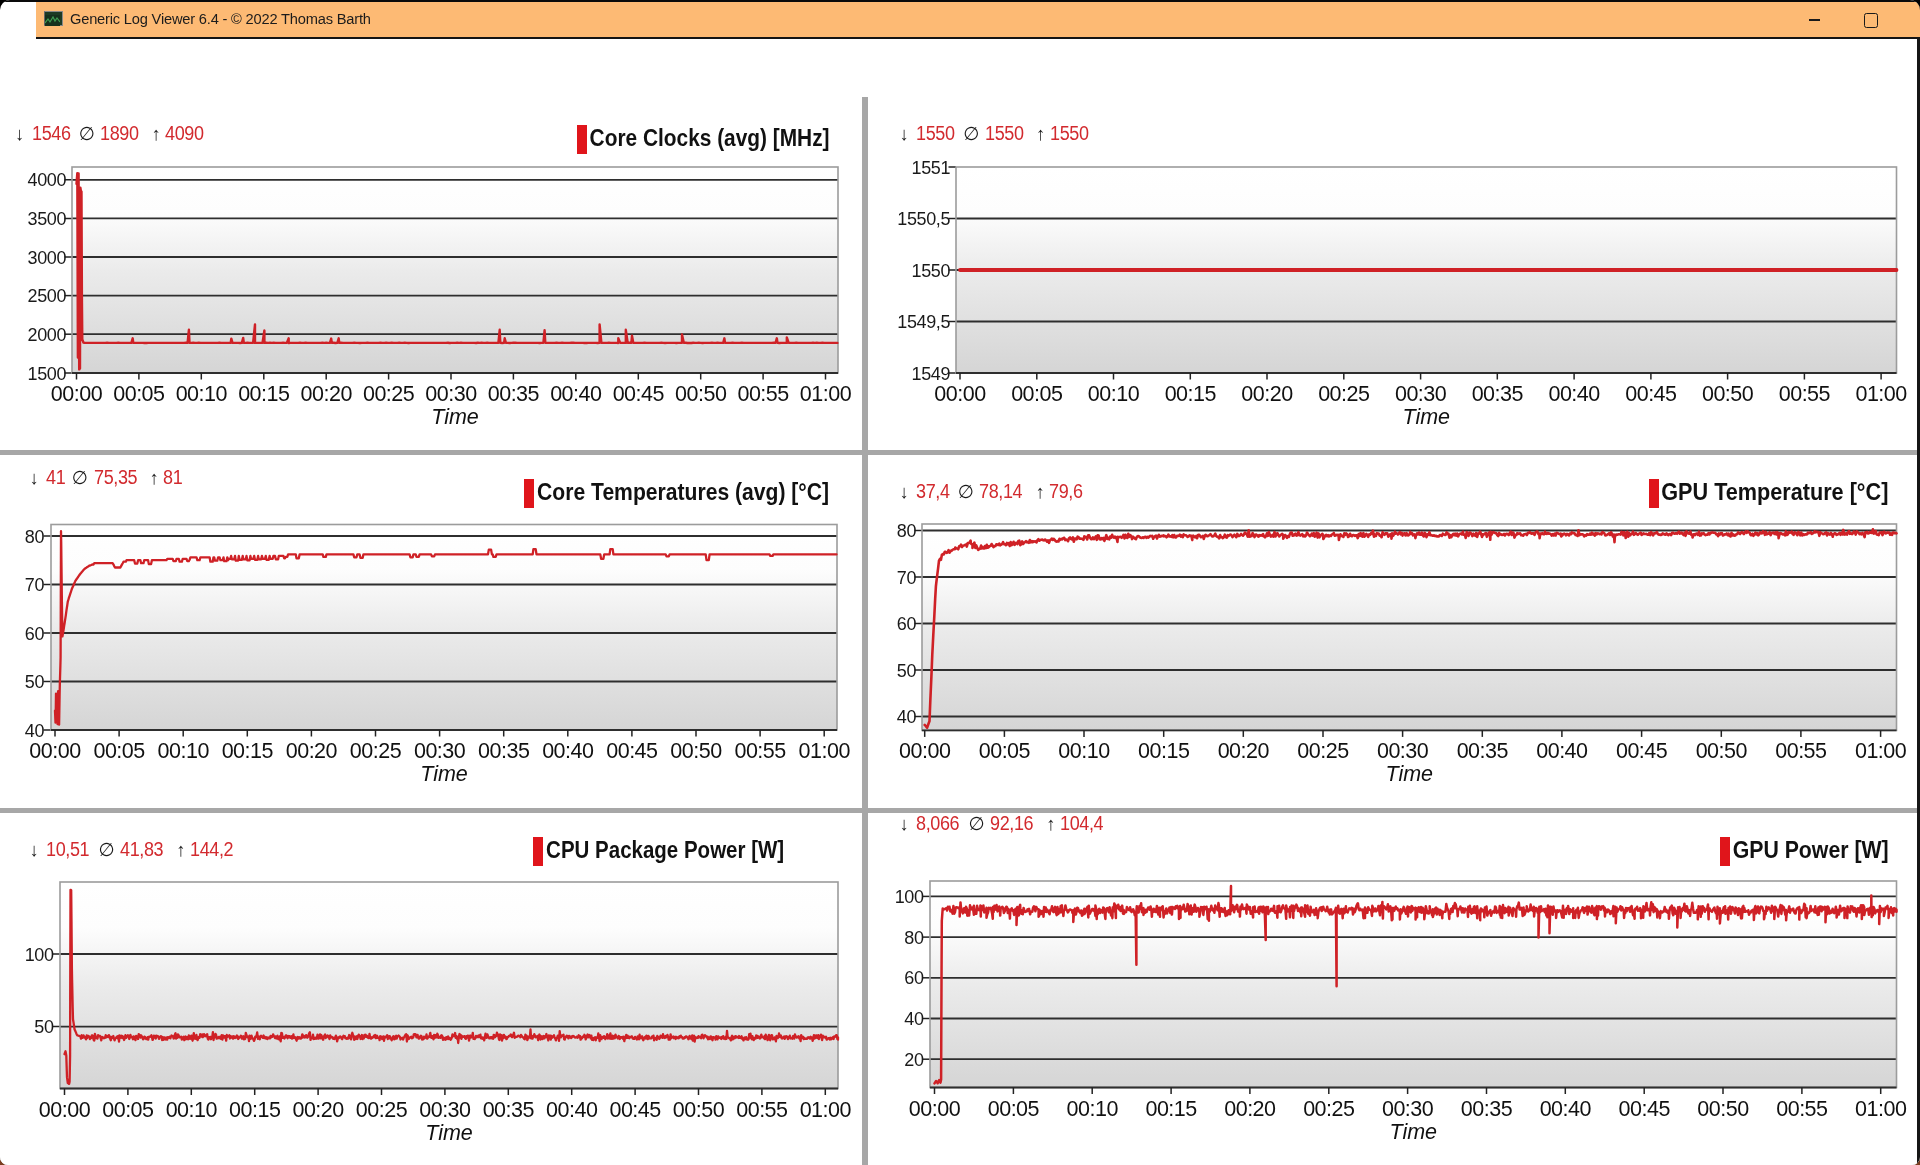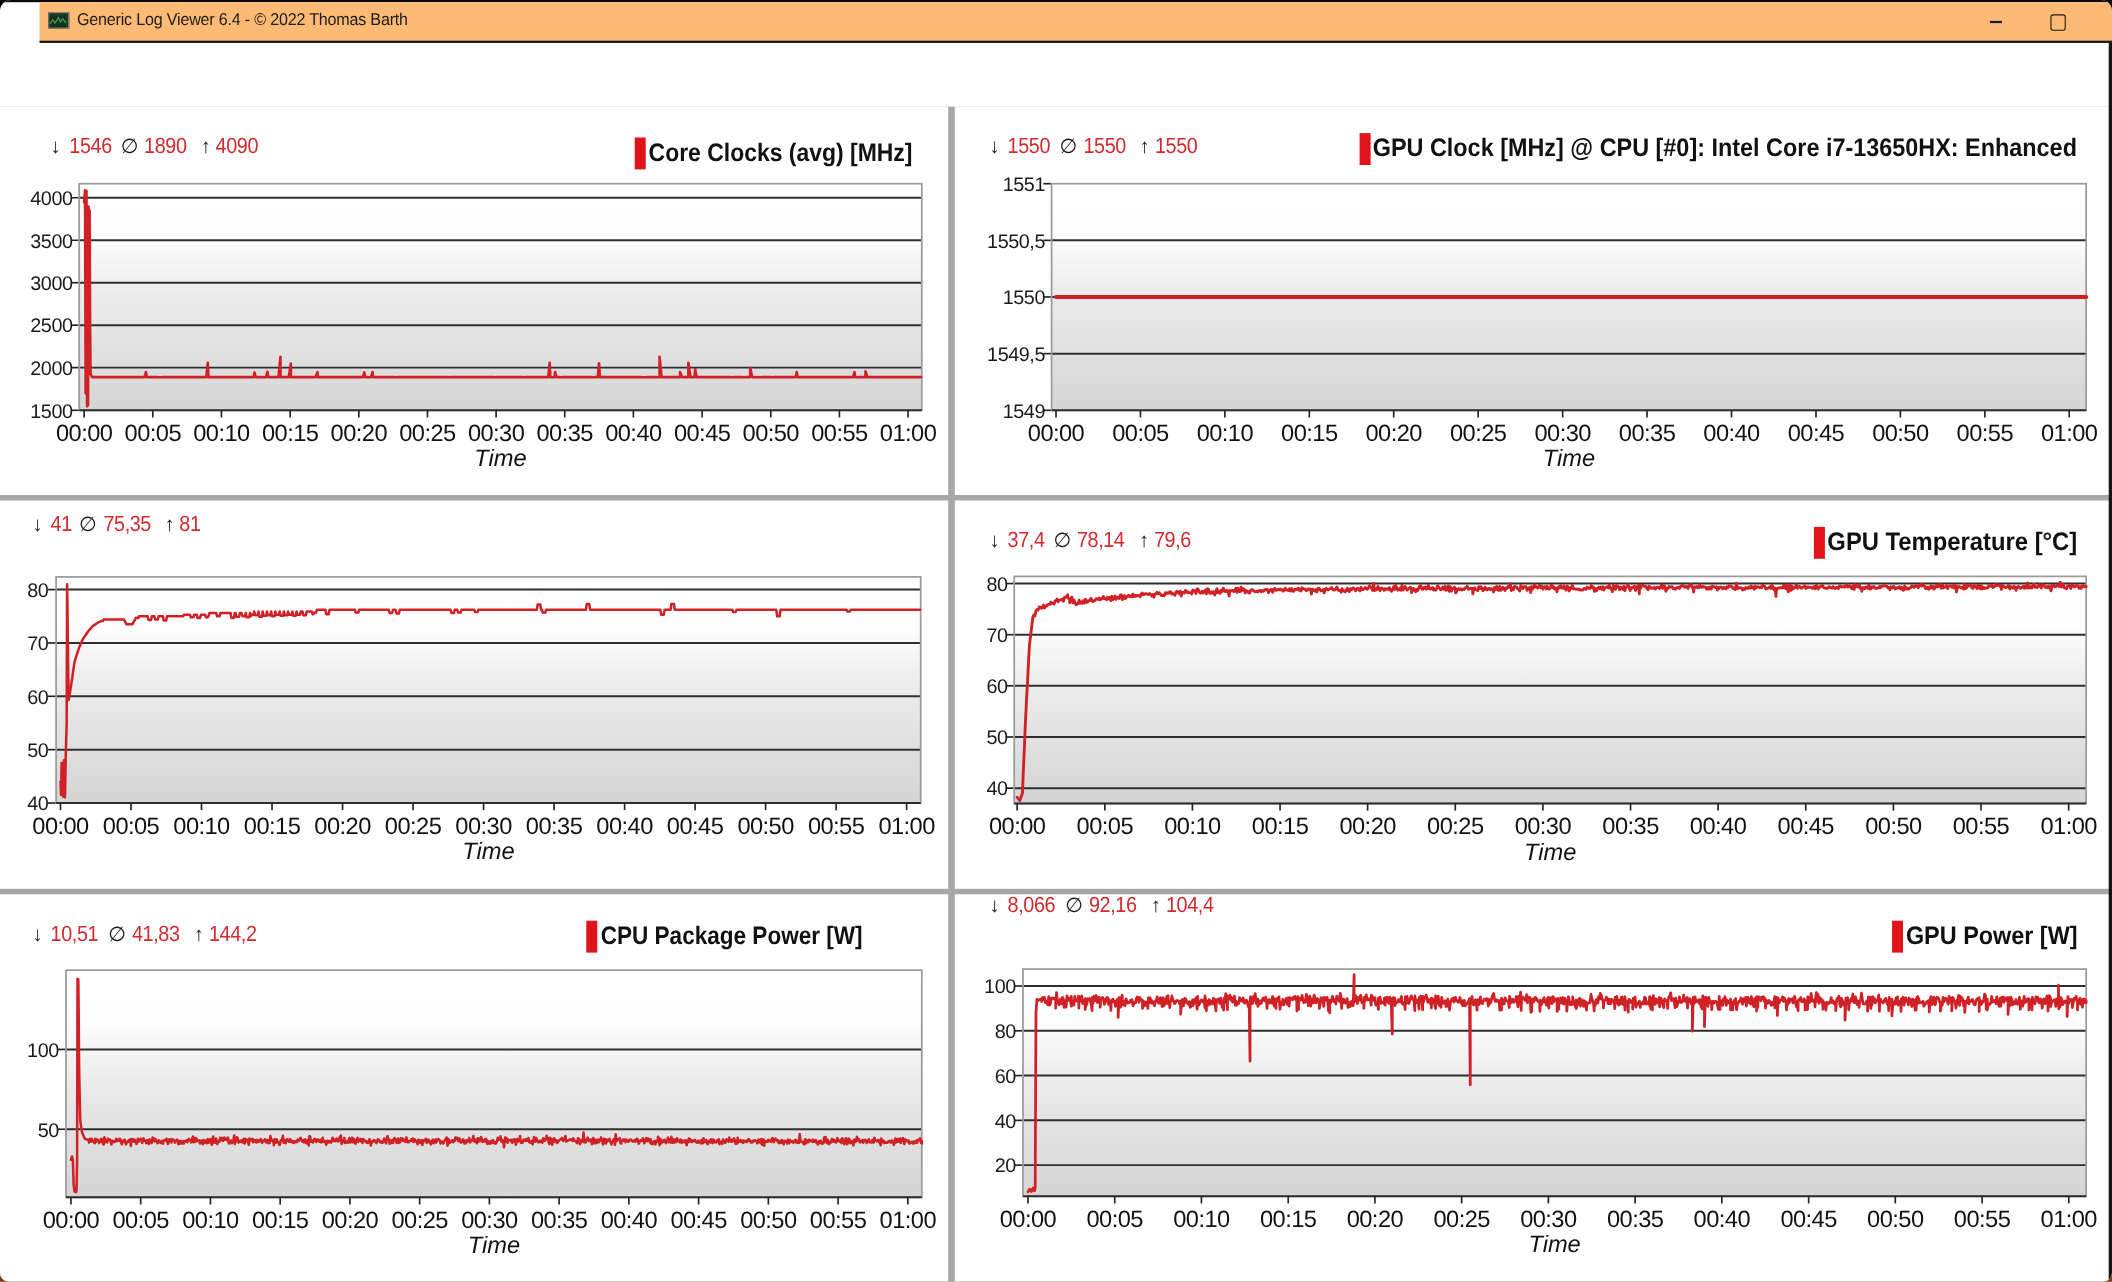--- a/index.html
+++ b/index.html
@@ -305,31 +305,31 @@
       <text x="1644.2" y="1115.5" font-size="21.5" letter-spacing="-0.5" text-anchor="middle" fill="#111">00:45</text>
       <line x1="1723.0" y1="1087.5" x2="1723.0" y2="1094.0" stroke="#222222" stroke-width="1.5"></line>
       <text x="1723.0" y="1115.5" font-size="21.5" letter-spacing="-0.5" text-anchor="middle" fill="#111">00:50</text>
       <line x1="1801.9" y1="1087.5" x2="1801.9" y2="1094.0" stroke="#222222" stroke-width="1.5"></line>
       <text x="1801.9" y="1115.5" font-size="21.5" letter-spacing="-0.5" text-anchor="middle" fill="#111">00:55</text>
       <line x1="1880.7" y1="1087.5" x2="1880.7" y2="1094.0" stroke="#222222" stroke-width="1.5"></line>
       <text x="1880.7" y="1115.5" font-size="21.5" letter-spacing="-0.5" text-anchor="middle" fill="#111">01:00</text>
       <text x="1413.25" y="1138.5" font-size="21.5" text-anchor="middle" font-style="italic" fill="#111">Time</text>
       <path d="M934.5 1083.4L934.5 1083.4L935.3 1082.2L936.1 1081.0L936.1 1081.0L936.9 1082.1L937.7 1083.2L937.7 1083.2L938.4 1081.6L939.2 1080.0L939.2 1080.0L940.0 1081.6L940.5 1082.6L940.8 1081.1L941.1 1079.5L941.6 960.5L941.8 920.8L942.4 912.7L942.7 908.6L943.2 908.9L944.0 909.4L944.0 909.4L944.8 909.0L945.5 908.6L946.3 908.2L946.3 908.2L947.1 910.5L947.9 906.8L948.7 908.5L949.5 906.7L950.3 911.4L950.3 909.4L951.1 910.2L951.8 910.6L952.6 913.6L953.4 906.1L954.2 913.7L955.0 912.1L955.8 907.4L956.6 907.2L957.4 907.4L958.2 908.1L958.9 907.6L959.7 909.3L959.7 916.5L960.5 902.4L961.3 911.1L962.1 911.2L962.9 913.4L963.7 908.5L964.5 908.3L965.3 912.5L966.0 910.8L966.0 906.7L966.8 908.5L967.3 915.7L967.6 910.5L967.6 915.6L968.4 910.2L969.2 915.5L970.0 905.3L970.8 908.4L971.6 909.3L972.3 907.5L973.1 909.1L973.9 914.7L973.9 905.7L974.7 914.0L975.5 910.0L976.3 913.8L977.1 905.8L977.9 909.0L978.7 910.0L979.4 910.2L980.2 910.5L980.4 905.5L980.8 916.5L981.0 906.0L981.8 910.2L982.6 910.1L983.4 905.4L984.2 912.4L985.0 911.1L985.8 911.3L986.5 907.8L986.5 917.7L987.3 914.2L988.1 912.4L988.9 907.8L989.7 908.6L990.5 907.8L991.3 909.9L992.1 913.4L992.8 918.8L992.9 906.9L993.6 912.1L994.4 905.8L995.2 909.3L996.0 909.7L996.6 905.0L996.8 907.5L997.6 911.4L998.4 909.2L999.2 906.5L999.9 909.8L1000.2 915.6L1000.7 908.1L1001.5 907.7L1002.3 906.7L1003.1 908.0L1003.9 913.0L1004.7 911.5L1005.5 908.4L1006.3 906.7L1007.0 907.1L1007.8 913.0L1008.6 909.1L1009.4 911.2L1009.9 918.6L1010.2 911.7L1011.0 909.5L1011.8 908.3L1012.6 910.7L1013.4 910.4L1014.1 914.9L1014.9 910.0L1015.7 908.7L1016.5 908.4L1016.5 924.9L1017.3 906.9L1018.1 911.1L1018.5 915.6L1018.9 915.2L1019.7 905.9L1020.2 904.8L1020.4 913.0L1021.2 913.6L1022.0 910.3L1022.8 914.3L1023.6 908.0L1024.4 910.2L1025.2 911.9L1026.0 911.4L1026.8 911.4L1027.5 909.4L1028.3 910.8L1029.1 908.9L1029.9 913.4L1030.2 914.3L1030.7 911.8L1031.5 911.8L1032.3 911.8L1033.1 907.7L1033.9 906.3L1034.6 906.6L1035.4 911.3L1036.2 907.4L1036.3 906.9L1037.0 908.6L1037.8 909.4L1038.6 909.3L1038.6 916.8L1039.4 915.2L1040.2 910.5L1041.0 911.6L1041.7 914.0L1042.5 910.9L1043.3 910.7L1043.5 916.7L1044.1 906.9L1044.9 911.7L1045.7 907.4L1046.5 911.9L1047.3 909.7L1048.0 910.8L1048.8 912.7L1049.6 914.3L1050.4 909.8L1051.2 909.7L1052.0 906.2L1052.8 911.2L1053.6 912.1L1054.4 908.6L1055.1 906.9L1055.9 912.5L1056.7 915.1L1056.9 915.0L1057.5 907.1L1058.3 914.1L1059.1 909.2L1059.9 912.5L1060.7 906.0L1061.5 905.7L1061.9 905.2L1062.2 912.4L1063.0 912.1L1063.4 916.0L1063.8 911.0L1064.6 909.9L1065.4 905.4L1066.2 908.9L1067.0 910.3L1067.8 912.4L1068.5 911.6L1069.3 909.8L1070.1 909.5L1070.9 909.8L1071.7 910.1L1072.5 912.8L1073.3 910.2L1073.3 922.0L1074.1 911.0L1074.9 908.6L1075.6 908.9L1075.9 914.5L1076.4 912.2L1077.2 907.7L1078.0 908.1L1078.8 911.5L1079.6 910.8L1080.4 913.0L1081.2 910.5L1082.0 915.8L1082.7 914.9L1083.5 911.2L1084.3 908.8L1084.4 914.1L1085.1 912.9L1085.9 910.9L1086.7 908.4L1087.5 906.9L1088.3 917.4L1088.8 905.7L1089.1 909.0L1089.8 913.7L1090.6 911.9L1091.4 910.9L1092.2 909.0L1092.2 909.8L1093.0 909.0L1093.8 910.8L1094.6 909.3L1095.4 915.9L1095.4 905.4L1096.1 908.7L1096.7 918.9L1096.9 910.2L1097.7 914.3L1098.5 910.0L1099.3 908.7L1100.1 913.1L1100.9 910.1L1101.7 910.6L1102.5 912.6L1103.2 907.5L1104.0 908.2L1104.8 914.3L1105.4 918.9L1105.6 913.2L1106.4 909.2L1107.2 908.1L1108.0 908.7L1108.8 912.2L1109.6 907.3L1110.3 910.7L1111.1 915.6L1111.9 912.8L1112.4 918.2L1112.7 907.6L1113.5 911.3L1114.3 903.4L1115.1 905.7L1115.9 917.9L1115.9 908.2L1116.2 905.8L1116.6 908.4L1117.4 907.1L1118.2 904.8L1119.0 909.4L1119.8 907.0L1120.6 911.1L1121.4 908.2L1122.2 905.6L1123.0 913.7L1123.7 910.0L1124.0 913.9L1124.5 912.6L1125.3 912.3L1126.1 912.1L1126.9 906.9L1127.7 908.7L1128.5 909.9L1129.3 910.2L1130.1 907.2L1130.8 911.0L1131.6 912.0L1132.4 909.6L1133.2 909.3L1134.0 911.4L1134.8 915.2L1135.6 913.6L1135.7 917.4L1136.4 964.7L1136.4 911.0L1136.8 906.2L1137.2 912.8L1137.9 910.9L1138.7 912.4L1139.5 905.9L1140.3 908.7L1141.1 903.2L1141.9 912.2L1142.7 909.0L1143.5 908.1L1143.5 914.9L1144.2 909.7L1145.0 912.9L1145.8 909.8L1146.6 912.0L1147.4 909.7L1148.2 907.4L1149.0 907.6L1149.8 909.8L1150.6 906.5L1151.3 909.2L1151.9 916.8L1152.1 911.5L1152.9 912.0L1153.7 908.8L1154.5 911.6L1155.3 909.5L1156.1 912.0L1156.9 905.9L1157.7 911.9L1158.4 914.6L1159.2 907.8L1160.0 916.8L1160.0 911.9L1160.8 909.8L1161.6 907.2L1162.4 909.2L1162.7 906.3L1163.2 911.4L1163.6 917.5L1164.0 911.0L1164.7 914.0L1165.5 911.7L1166.3 908.4L1167.1 913.5L1167.9 910.5L1168.7 909.8L1169.5 907.5L1170.3 913.0L1171.1 907.1L1171.8 911.4L1171.9 914.6L1172.6 906.9L1173.4 908.7L1174.2 907.6L1175.0 909.0L1175.8 906.4L1176.6 907.9L1177.4 905.8L1178.2 908.1L1178.9 910.3L1179.0 919.1L1179.7 909.8L1180.1 906.1L1180.5 917.7L1180.5 911.5L1181.3 909.5L1182.1 907.6L1182.9 909.0L1183.7 904.8L1184.5 908.4L1185.3 911.6L1186.0 909.4L1186.8 910.9L1187.6 904.0L1188.4 906.6L1189.2 909.9L1189.3 914.2L1190.0 909.6L1190.8 905.6L1191.6 914.6L1192.3 908.2L1193.1 911.6L1193.9 911.7L1194.4 905.9L1194.7 904.6L1195.5 907.1L1196.3 911.8L1197.1 909.8L1197.9 908.0L1198.7 909.3L1199.4 912.6L1199.4 916.8L1200.2 912.9L1201.0 907.0L1201.8 907.4L1202.6 907.3L1203.4 914.9L1204.2 906.7L1205.0 907.2L1205.8 909.1L1206.5 906.7L1207.3 912.9L1207.7 919.0L1208.1 910.8L1208.9 920.7L1208.9 909.2L1209.7 911.7L1210.5 909.8L1211.3 905.7L1212.1 909.3L1212.8 910.4L1213.6 908.7L1214.4 912.8L1215.2 905.6L1216.0 908.7L1216.8 907.7L1217.6 910.3L1218.4 903.1L1218.9 905.3L1219.2 910.4L1219.7 916.8L1219.9 908.1L1220.7 911.9L1221.5 908.3L1222.3 909.5L1223.1 911.9L1223.9 911.8L1224.7 907.9L1225.5 915.9L1226.3 912.6L1227.0 911.3L1227.2 915.3L1227.8 913.8L1228.6 910.3L1229.4 914.0L1230.2 914.2L1231.0 886.1L1231.0 911.2L1231.8 908.0L1232.6 905.2L1233.4 909.7L1234.1 912.3L1234.9 906.8L1235.7 909.3L1236.5 905.9L1237.0 904.8L1237.3 905.4L1238.1 911.6L1238.9 911.8L1239.7 910.6L1239.9 916.6L1240.4 906.8L1241.2 909.5L1242.0 904.4L1242.8 908.3L1243.6 909.1L1244.4 908.5L1245.2 907.9L1246.0 909.6L1246.5 913.7L1246.8 904.6L1247.5 906.0L1248.3 907.0L1249.1 909.6L1249.9 909.4L1249.9 907.0L1250.7 913.8L1251.5 911.1L1252.3 910.9L1253.1 917.6L1253.1 907.3L1253.9 911.7L1254.6 906.4L1255.4 912.1L1256.2 911.5L1257.0 911.3L1257.8 912.0L1258.6 907.4L1259.2 913.8L1259.3 906.9L1259.4 909.7L1260.2 910.9L1260.9 906.8L1261.7 909.1L1262.5 912.2L1263.3 906.4L1264.1 907.8L1264.9 915.7L1265.7 940.0L1265.7 908.1L1266.5 907.0L1267.3 912.2L1268.0 907.1L1268.3 914.1L1268.8 910.7L1269.6 911.5L1270.4 911.2L1271.2 908.7L1272.0 910.1L1272.8 910.8L1273.6 907.7L1274.1 905.9L1274.4 911.8L1275.1 912.8L1275.9 911.6L1276.7 911.1L1277.4 917.7L1277.5 906.2L1278.3 912.4L1279.1 905.7L1279.9 911.2L1280.7 912.3L1281.5 910.0L1282.2 907.1L1283.0 905.3L1283.8 908.3L1284.6 908.3L1285.4 909.7L1286.2 918.8L1286.2 905.4L1287.0 909.6L1287.8 911.4L1288.5 910.5L1289.3 908.9L1290.0 917.3L1290.1 907.0L1290.9 910.7L1291.7 905.5L1292.5 908.2L1293.3 918.0L1293.5 905.8L1294.1 910.9L1294.9 906.9L1295.6 907.5L1296.4 904.6L1297.2 906.7L1298.0 911.1L1298.8 908.5L1299.6 909.9L1300.4 912.4L1301.2 907.5L1301.2 916.3L1302.0 907.5L1302.7 909.4L1303.5 909.1L1304.3 913.2L1305.1 916.8L1305.1 905.3L1305.9 907.8L1306.7 911.9L1307.5 905.6L1308.3 914.0L1309.0 911.0L1309.8 910.1L1310.0 915.7L1310.6 906.7L1311.4 910.7L1312.2 912.1L1313.0 911.3L1313.8 909.8L1314.6 915.0L1315.4 913.1L1316.1 908.3L1316.9 915.2L1317.7 910.9L1317.7 918.2L1318.5 911.6L1319.3 909.6L1320.1 907.9L1320.9 908.6L1321.3 907.2L1321.7 911.1L1322.5 909.0L1323.2 906.7L1324.0 909.6L1324.8 909.7L1325.6 911.2L1326.4 910.5L1327.2 906.8L1328.0 911.0L1328.8 912.6L1329.6 909.8L1329.8 914.4L1330.3 912.0L1331.1 909.4L1331.9 914.4L1332.7 913.6L1333.5 912.5L1334.3 911.4L1335.1 910.4L1335.9 907.9L1336.6 986.2L1336.6 911.7L1337.4 909.9L1338.2 905.8L1339.0 912.8L1339.8 913.7L1340.6 909.7L1341.4 908.9L1342.2 912.1L1342.7 918.3L1343.0 912.1L1343.7 908.8L1344.5 913.2L1345.3 910.6L1345.9 906.2L1346.1 911.8L1346.9 911.8L1347.7 912.4L1348.5 910.1L1349.3 908.3L1350.1 908.7L1350.8 909.4L1351.6 907.8L1352.4 908.2L1353.0 914.6L1353.2 913.7L1354.0 908.8L1354.8 912.2L1355.6 909.9L1356.4 906.1L1357.1 904.5L1357.9 903.2L1358.7 909.0L1359.5 910.3L1360.3 908.7L1361.1 910.3L1361.9 909.9L1362.7 909.6L1363.5 918.2L1363.5 909.8L1364.2 909.5L1365.0 918.1L1365.0 907.4L1365.8 909.4L1366.6 912.9L1367.4 912.7L1368.2 907.2L1369.0 909.0L1369.8 909.8L1370.6 910.0L1371.3 911.5L1372.0 915.9L1372.1 910.3L1372.3 905.8L1372.9 907.5L1373.7 911.6L1374.5 910.5L1375.3 908.5L1376.1 911.3L1376.9 910.4L1377.7 909.8L1378.4 906.1L1379.2 910.7L1380.0 915.3L1380.8 905.5L1381.6 910.0L1382.4 901.9L1382.9 918.5L1383.2 908.8L1384.0 906.2L1384.7 907.0L1385.5 908.0L1386.3 909.5L1387.1 907.7L1387.9 904.3L1388.7 911.6L1389.5 907.9L1390.3 906.7L1390.4 906.4L1391.1 910.3L1391.8 920.3L1391.8 913.4L1392.5 919.6L1392.6 908.1L1393.4 908.1L1394.2 910.9L1395.0 907.9L1395.8 906.6L1396.6 909.0L1397.4 908.3L1398.2 910.5L1398.9 910.6L1399.7 910.0L1399.9 919.4L1400.5 909.3L1401.3 913.4L1402.1 911.7L1402.9 909.1L1403.7 906.9L1404.5 910.9L1405.2 911.6L1406.0 913.8L1406.8 907.8L1407.6 910.2L1407.6 906.6L1408.0 916.4L1408.4 910.2L1409.2 907.2L1410.0 911.1L1410.8 912.4L1411.6 906.0L1412.1 906.3L1412.3 911.0L1413.1 908.0L1413.9 909.3L1414.7 908.4L1415.5 907.6L1415.6 919.5L1416.3 907.9L1417.1 917.3L1417.1 908.4L1417.9 911.5L1418.7 907.2L1419.4 911.7L1420.2 912.1L1421.0 907.0L1421.8 912.8L1422.6 907.7L1423.4 909.9L1424.2 910.5L1424.3 919.2L1425.0 912.1L1425.8 906.3L1426.5 909.2L1427.3 913.2L1428.1 911.3L1428.9 913.5L1429.7 910.0L1429.7 906.2L1430.5 912.3L1431.3 910.8L1432.1 915.2L1432.8 909.2L1432.9 917.0L1433.6 914.3L1434.4 913.1L1435.2 908.5L1436.0 907.5L1436.8 914.6L1437.6 908.7L1438.4 912.9L1439.2 910.9L1439.6 914.9L1439.9 909.7L1440.7 913.1L1441.5 910.7L1442.3 918.3L1442.3 915.4L1443.1 911.9L1443.9 911.8L1444.7 911.8L1445.5 911.7L1446.3 904.0L1447.0 907.6L1447.8 909.4L1448.6 911.6L1449.3 919.0L1449.4 911.9L1450.2 914.1L1451.0 909.0L1451.8 908.4L1452.6 912.0L1453.3 906.0L1453.3 908.9L1454.1 907.0L1454.9 903.0L1454.9 908.0L1455.7 904.3L1456.5 908.5L1457.3 909.8L1457.7 916.2L1458.1 909.5L1458.9 908.8L1459.7 909.1L1460.4 906.5L1461.2 909.4L1462.0 912.4L1462.8 908.2L1463.6 912.5L1464.4 912.5L1465.2 908.4L1466.0 909.5L1466.8 910.2L1467.5 910.5L1468.0 917.0L1468.3 906.8L1469.1 911.8L1469.9 905.8L1470.7 912.2L1471.5 913.6L1472.3 909.3L1473.1 912.8L1473.9 906.8L1474.6 906.4L1475.4 913.1L1476.2 909.8L1477.0 910.9L1477.2 918.2L1477.2 906.3L1477.8 912.4L1478.6 912.1L1479.4 910.5L1480.2 920.2L1480.2 914.9L1480.9 908.5L1481.7 909.2L1482.5 911.2L1483.3 910.2L1484.1 909.7L1484.3 917.3L1484.9 907.5L1485.7 908.7L1486.5 906.5L1487.3 915.6L1488.0 912.7L1488.8 913.1L1489.6 911.2L1490.4 910.1L1491.1 915.8L1491.2 914.4L1492.0 913.4L1492.8 911.8L1493.6 910.8L1494.4 912.6L1495.1 906.4L1495.9 907.3L1496.7 912.9L1497.5 910.9L1498.3 911.7L1499.1 912.6L1499.7 906.1L1499.9 914.8L1500.7 913.5L1500.7 917.4L1501.4 907.4L1502.2 918.1L1502.2 911.8L1503.0 905.1L1503.8 910.1L1504.6 913.1L1505.4 908.1L1506.2 908.9L1507.0 912.0L1507.8 909.8L1508.5 906.8L1508.7 915.4L1509.3 912.3L1510.1 907.7L1510.9 910.1L1511.7 912.4L1512.5 916.1L1513.3 908.1L1514.1 909.3L1514.9 910.0L1515.6 910.1L1516.1 916.8L1516.4 909.5L1517.2 906.4L1518.0 905.9L1518.8 902.6L1519.6 909.6L1520.4 909.5L1521.2 907.8L1522.0 909.1L1522.7 916.0L1522.9 915.2L1523.5 907.4L1524.3 915.1L1525.1 913.2L1525.9 910.2L1526.7 911.0L1526.7 906.2L1527.5 910.4L1528.3 911.4L1529.0 909.6L1529.8 910.4L1530.6 904.6L1531.4 909.9L1532.2 908.0L1533.0 910.9L1533.8 906.8L1534.1 916.4L1534.6 911.5L1535.4 910.7L1536.1 907.9L1536.9 908.9L1537.7 912.8L1538.5 909.6L1538.5 937.4L1539.3 906.7L1540.1 912.2L1540.9 909.4L1541.0 906.3L1541.7 910.9L1542.5 910.3L1543.2 910.4L1544.0 909.0L1544.8 912.2L1545.6 908.8L1546.4 915.5L1547.2 912.5L1547.4 917.2L1548.0 905.4L1548.8 915.3L1549.5 907.5L1549.5 933.3L1550.3 906.7L1551.1 906.9L1551.9 909.9L1552.7 914.8L1553.5 906.6L1554.3 911.4L1555.1 910.4L1555.9 910.5L1556.1 917.9L1556.6 912.1L1557.4 910.2L1558.2 911.9L1559.0 910.7L1559.8 910.3L1560.6 911.2L1561.4 913.9L1562.2 917.6L1563.0 905.7L1563.7 917.7L1563.7 910.6L1564.5 910.8L1565.3 910.3L1565.3 909.8L1566.1 913.9L1566.9 908.0L1567.7 908.5L1568.1 906.0L1568.5 908.0L1569.3 914.0L1570.1 909.2L1570.8 911.7L1571.6 910.4L1572.4 912.0L1573.2 908.2L1573.2 918.0L1574.0 911.2L1574.8 913.9L1575.2 918.0L1575.6 911.5L1576.4 909.7L1577.1 912.5L1577.9 907.8L1578.7 917.9L1579.5 913.1L1580.3 911.7L1581.1 910.2L1581.9 910.1L1582.7 907.2L1583.5 911.2L1584.2 912.9L1585.0 907.9L1585.8 908.2L1586.6 911.0L1587.0 906.6L1587.4 908.6L1587.5 914.6L1588.2 912.0L1589.0 906.8L1589.8 909.7L1590.6 911.4L1591.3 912.7L1592.1 906.1L1592.9 908.7L1593.7 913.3L1594.5 915.3L1595.3 907.8L1596.1 909.5L1596.9 906.1L1596.9 919.1L1597.6 907.6L1598.0 915.8L1598.4 906.5L1599.2 906.3L1600.0 907.8L1600.8 909.8L1601.6 906.4L1602.4 907.0L1603.2 906.1L1604.0 910.5L1604.7 907.7L1605.0 916.5L1605.5 909.2L1606.3 912.0L1607.1 912.2L1607.9 909.5L1608.7 910.1L1609.5 911.7L1610.3 914.0L1611.1 911.2L1611.8 913.3L1612.6 911.0L1613.4 906.0L1613.5 916.3L1614.2 910.1L1615.0 911.2L1615.1 906.8L1615.8 912.1L1615.8 923.2L1616.6 907.4L1617.4 911.7L1618.2 910.0L1618.9 909.1L1619.7 908.8L1620.5 906.2L1621.3 910.4L1622.1 907.2L1622.9 909.1L1623.7 910.3L1624.1 918.0L1624.5 912.0L1625.2 913.2L1626.0 907.9L1626.8 911.2L1627.6 908.3L1628.4 908.7L1629.2 908.1L1630.0 911.7L1630.8 907.0L1631.6 910.4L1631.6 905.9L1632.3 911.4L1633.1 915.3L1633.9 913.4L1634.6 918.8L1634.7 909.7L1635.5 908.6L1636.3 909.1L1637.1 906.8L1637.9 910.7L1638.7 910.2L1639.4 910.7L1640.2 908.1L1641.0 911.0L1641.0 918.2L1641.8 914.2L1642.6 909.8L1643.2 917.8L1643.4 906.2L1644.2 909.6L1645.0 911.4L1645.7 908.3L1646.5 903.0L1647.3 910.2L1648.1 910.2L1648.9 909.1L1649.7 910.2L1650.0 915.4L1650.5 907.5L1651.3 902.3L1652.1 910.1L1652.8 904.2L1653.6 912.2L1654.3 906.9L1654.4 909.7L1655.2 907.8L1656.0 911.1L1656.8 909.2L1657.3 917.4L1657.6 910.5L1658.4 913.1L1659.2 912.3L1659.9 914.7L1659.9 918.2L1660.7 911.1L1661.5 912.5L1662.3 912.5L1663.1 911.3L1663.9 911.4L1664.7 906.9L1665.5 911.4L1666.3 909.7L1667.0 912.0L1667.8 912.8L1668.6 910.8L1668.9 918.8L1669.4 911.7L1670.2 907.6L1671.0 907.1L1671.8 905.6L1672.6 913.4L1673.3 915.2L1674.1 907.7L1674.9 909.6L1675.7 913.8L1676.5 911.5L1677.3 910.7L1677.3 927.4L1678.1 907.3L1678.9 908.8L1679.6 907.0L1679.7 910.4L1680.4 911.7L1680.6 918.0L1681.2 909.4L1682.0 911.3L1682.8 907.9L1683.6 909.7L1684.4 903.7L1685.2 911.2L1686.0 911.5L1686.8 906.2L1687.5 908.6L1688.3 913.4L1689.1 910.3L1689.9 911.6L1690.1 915.9L1690.7 909.6L1691.5 908.9L1692.3 902.8L1693.1 908.9L1693.8 912.7L1694.6 912.5L1695.4 912.8L1696.2 912.4L1697.0 910.1L1697.8 909.6L1697.8 919.3L1698.6 906.3L1699.4 908.1L1700.2 906.9L1700.8 916.8L1700.9 906.5L1701.7 913.8L1702.5 909.5L1702.8 906.3L1703.3 909.2L1704.1 907.9L1704.9 911.7L1705.7 909.9L1706.5 909.8L1707.3 907.6L1708.0 904.5L1708.6 919.3L1708.8 911.3L1709.6 908.5L1710.4 910.8L1711.2 911.0L1712.0 911.7L1712.8 909.8L1713.6 908.7L1714.4 907.6L1715.1 911.0L1715.9 913.1L1716.7 912.8L1717.0 918.8L1717.5 906.7L1718.3 914.2L1719.1 914.2L1719.9 908.3L1719.9 923.5L1720.7 913.9L1721.4 913.2L1722.2 910.7L1723.0 912.7L1723.0 910.2L1723.8 907.2L1724.6 911.5L1725.1 906.2L1725.4 913.8L1726.2 911.1L1727.0 910.4L1727.8 910.9L1728.2 919.5L1728.5 908.1L1729.3 908.4L1730.1 906.5L1730.9 913.8L1731.7 910.1L1732.5 907.1L1733.3 909.5L1734.1 910.3L1734.9 913.5L1735.6 907.4L1736.4 908.6L1737.2 910.6L1738.0 915.1L1738.8 908.2L1739.6 909.9L1740.4 912.3L1741.1 918.4L1741.2 909.1L1741.9 908.4L1741.9 918.3L1742.7 906.8L1743.4 905.9L1743.5 912.1L1744.3 907.9L1745.1 911.8L1745.9 910.9L1746.7 911.1L1747.5 911.8L1748.3 910.2L1749.0 914.8L1749.8 912.9L1750.6 912.6L1751.4 910.9L1752.2 910.4L1753.0 909.7L1753.8 915.4L1753.9 919.9L1754.6 908.6L1755.4 906.0L1756.1 913.4L1756.9 908.3L1757.7 908.9L1758.0 906.5L1758.5 912.5L1759.3 913.4L1760.1 908.0L1760.9 906.6L1761.7 906.8L1762.5 908.0L1763.2 910.9L1764.0 910.9L1764.0 919.3L1764.4 917.7L1764.8 911.2L1765.6 914.1L1766.4 906.7L1767.2 910.7L1768.0 908.4L1768.8 907.4L1769.5 908.6L1770.3 909.7L1771.1 912.8L1771.9 905.7L1772.7 909.1L1773.5 911.3L1774.0 907.5L1774.3 907.4L1774.3 919.0L1775.1 906.7L1775.9 908.0L1776.6 909.4L1777.4 910.9L1778.2 916.5L1779.0 910.5L1779.8 908.5L1780.6 904.9L1781.4 913.9L1782.2 905.8L1783.0 910.0L1783.7 907.1L1784.5 909.9L1785.3 914.7L1786.1 910.1L1786.1 920.3L1786.6 914.5L1786.9 912.4L1787.7 911.9L1788.5 909.3L1789.3 906.4L1790.0 912.7L1790.8 909.3L1791.6 910.3L1792.4 910.2L1793.2 908.6L1794.0 911.5L1794.8 913.3L1795.6 913.5L1796.4 909.6L1797.1 908.5L1797.9 907.8L1798.7 909.3L1799.3 907.0L1799.3 919.6L1799.5 909.7L1800.3 909.5L1801.1 913.1L1801.9 911.7L1802.7 910.6L1803.5 909.1L1804.2 903.8L1805.0 904.9L1805.7 917.3L1805.8 908.9L1806.6 908.3L1806.6 918.2L1807.4 912.1L1808.2 913.4L1809.0 913.0L1809.8 911.5L1810.6 905.9L1811.3 910.9L1812.1 910.5L1812.9 909.5L1813.7 909.8L1814.5 912.3L1815.3 906.3L1816.1 912.8L1816.9 909.8L1817.6 914.9L1818.4 907.4L1818.9 914.7L1819.2 908.9L1820.0 906.4L1820.8 906.5L1821.6 911.3L1822.2 906.9L1822.4 907.7L1823.2 909.6L1824.0 908.3L1824.7 906.9L1825.5 908.8L1825.5 922.2L1826.3 906.9L1827.1 910.4L1827.2 914.2L1827.9 906.5L1828.7 907.9L1829.5 913.5L1830.3 912.7L1831.1 910.7L1831.8 912.6L1832.6 908.8L1833.4 911.6L1834.2 913.1L1835.0 911.6L1835.8 906.8L1836.6 911.5L1836.6 917.4L1837.4 914.1L1838.1 909.9L1838.9 914.6L1839.7 909.9L1840.1 905.7L1840.5 908.6L1841.3 911.2L1842.1 910.4L1842.9 908.3L1843.7 907.9L1844.5 908.0L1844.5 918.1L1845.2 908.7L1846.0 913.9L1846.8 909.0L1847.3 918.1L1847.6 906.6L1848.4 910.6L1849.2 909.5L1850.0 912.6L1850.8 906.2L1851.6 909.1L1852.3 906.4L1853.1 910.7L1853.9 911.7L1854.7 908.0L1855.5 909.0L1856.3 914.1L1856.5 916.5L1857.1 911.3L1857.9 908.2L1858.7 908.4L1859.4 912.5L1860.2 907.9L1861.0 905.3L1861.8 911.1L1861.8 919.1L1862.6 908.3L1862.8 905.2L1863.4 905.4L1864.2 907.3L1864.3 915.0L1865.0 911.3L1865.7 910.6L1866.5 909.8L1867.3 908.9L1868.1 908.8L1868.9 914.8L1869.7 908.6L1870.5 907.6L1871.3 911.6L1871.3 895.6L1871.6 917.1L1872.1 907.6L1872.8 915.3L1873.6 907.0L1874.4 908.8L1875.2 913.4L1876.0 911.4L1876.8 910.3L1877.6 910.0L1878.4 911.9L1879.2 910.9L1879.2 924.1L1879.9 906.0L1880.7 912.1L1881.5 908.5L1882.3 909.3L1883.1 908.6L1883.9 911.8L1883.9 916.0L1884.7 912.1L1885.5 907.6L1886.2 908.1L1887.0 906.9L1887.5 905.8L1887.8 909.4L1888.6 908.7L1888.6 918.0L1889.4 909.4L1890.2 912.0L1891.0 907.3L1891.8 913.0L1892.6 910.0L1893.2 915.6L1893.3 908.8L1894.1 908.1L1894.9 911.5L1895.7 908.8L1896.5 911.7L1896.5 909.8" fill="none" stroke="#cf2126" stroke-width="2.5" stroke-linejoin="round" stroke-linecap="round"></path>
     </svg>
-<div class="vals" style="left:46px;top:121.5px"><span class="sym" style="margin-right:8px">↓</span><span class="num" style="margin-right:4px">1546</span><span class="sym" style="margin-right:6px">∅</span><span class="num" style="margin-right:8px">1890</span><span class="sym" style="margin-right:5px">↑</span><span class="num" style="margin-right:0px">4090</span></div>
+<div class="vals" style="left:15px;top:121.5px"><span class="sym" style="margin-right:8px">↓</span><span class="num" style="margin-right:4px">1546</span><span class="sym" style="margin-right:6px">∅</span><span class="num" style="margin-right:8px">1890</span><span class="sym" style="margin-right:5px">↑</span><span class="num" style="margin-right:0px">4090</span></div>
     <div class="ptitle" style="right:1090.0px;top:123px">
       <div class="rbar" style="right:243px"></div>
       <div class="ttext" style="transform:scaleX(0.907)">Core Clocks (avg) [MHz]</div>
     </div>
     <div class="vals" style="left:899.5px;top:121.5px"><span class="sym" style="margin-right:8px">↓</span><span class="num" style="margin-right:4px">1550</span><span class="sym" style="margin-right:6px">∅</span><span class="num" style="margin-right:8px">1550</span><span class="sym" style="margin-right:5px">↑</span><span class="num" style="margin-right:0px">1550</span></div>
-    <div class="ptitle" style="right:31.5px;top:119px">
-      <div class="rbar" style="right:643px"></div>
-      <div class="ttext" style="transform:scaleX(0.925)">GPU Clock [MHz] @ CPU [#0]: Intel Core i7-13650HX: Enhanced</div>
-    </div>
     <div class="vals" style="left:29.5px;top:466px"><span class="sym" style="margin-right:8px">↓</span><span class="num" style="margin-right:4px">41</span><span class="sym" style="margin-right:6px">∅</span><span class="num" style="margin-right:8px">75,35</span><span class="sym" style="margin-right:5px">↑</span><span class="num" style="margin-right:0px">81</span></div>
+    <div class="ptitle" style="right:1091.0px;top:477px">
+      <div class="rbar" style="right:295px"></div>
+      <div class="ttext" style="transform:scaleX(0.918)">Core Temperatures (avg) [°C]</div>
+    </div>
     <div class="vals" style="left:899.5px;top:479.5px"><span class="sym" style="margin-right:8px">↓</span><span class="num" style="margin-right:4px">37,4</span><span class="sym" style="margin-right:6px">∅</span><span class="num" style="margin-right:8px">78,14</span><span class="sym" style="margin-right:5px">↑</span><span class="num" style="margin-right:0px">79,6</span></div>
     <div class="ptitle" style="right:31.5px;top:477px">
       <div class="rbar" style="right:230px"></div>
       <div class="ttext" style="transform:scaleX(0.941)">GPU Temperature [°C]</div>
     </div>
     <div class="vals" style="left:29.5px;top:837.5px"><span class="sym" style="margin-right:8px">↓</span><span class="num" style="margin-right:4px">10,51</span><span class="sym" style="margin-right:6px">∅</span><span class="num" style="margin-right:8px">41,83</span><span class="sym" style="margin-right:5px">↑</span><span class="num" style="margin-right:0px">144,2</span></div>
     <div class="ptitle" style="right:1136px;top:835px">
       <div class="rbar" style="right:241px"></div>
       <div class="ttext" style="transform:scaleX(0.891)">CPU Package Power [W]</div>
     </div>

